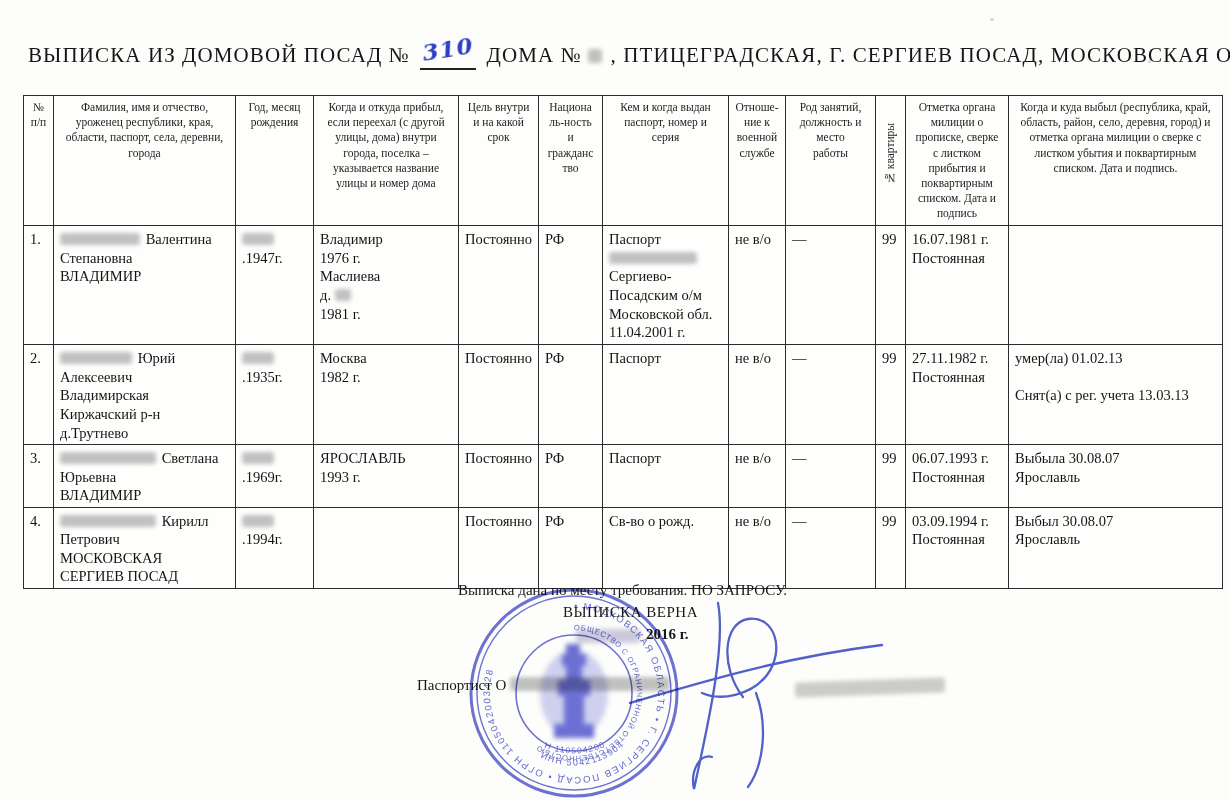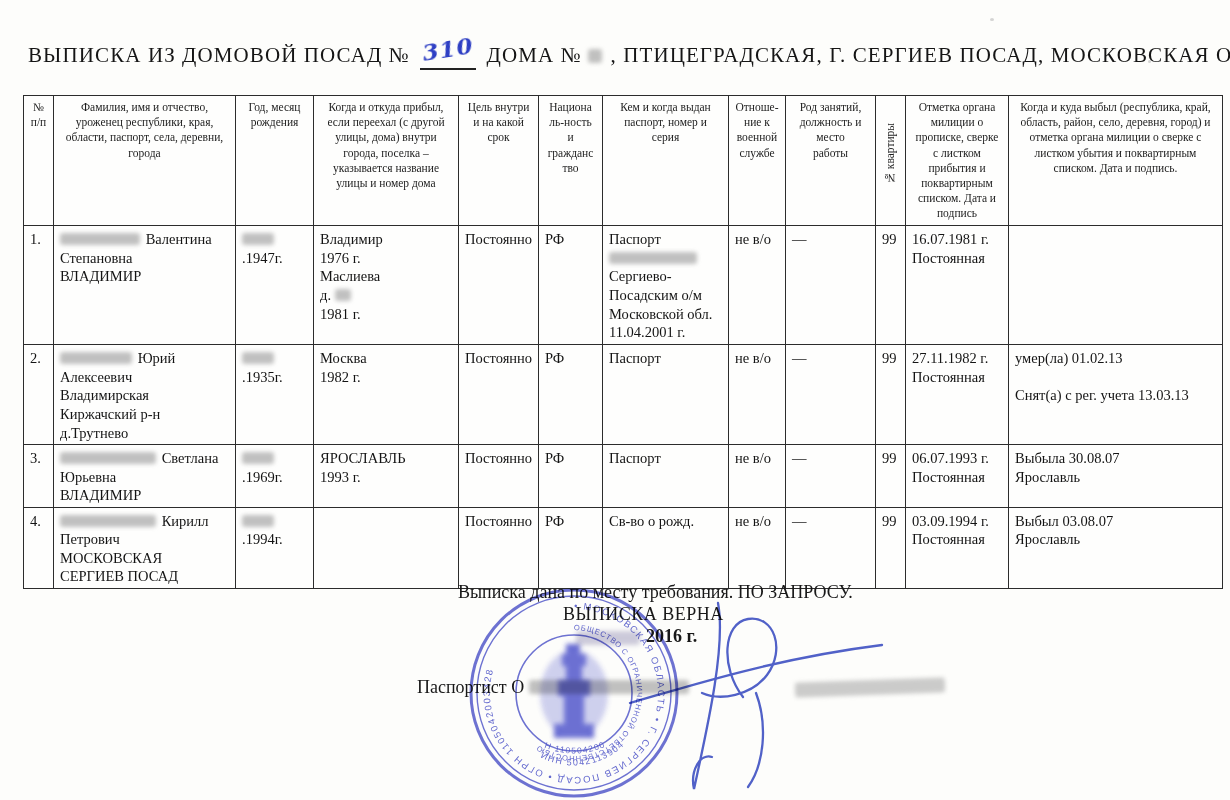--- a/index.html
+++ b/index.html
@@ -49,21 +49,21 @@
     font-size:14.5px;line-height:1.28;padding:4px 5px 2px 6px;
     white-space:pre-line;color:#141414;
   }
   th.vertical div{
     writing-mode:vertical-rl;transform:rotate(180deg);
     margin:6px auto 0;height:95px;font-size:11.5px;
   }
   td.c-num{padding-left:5px;}
   td.c-arr, td.c-mark{padding-left:10px;}
   
-  .foot-line{position:absolute;font-size:18px;color:#181818;white-space:nowrap;}
+  .foot-line{position:absolute;font-size:15px;color:#181818;white-space:nowrap;}
   #foot1{left:458px;top:582px;}
   #foot2{left:563px;top:604px;letter-spacing:.5px;}
   #foot3{left:576px;top:626px;font-weight:bold;}
   #foot4{left:417px;top:677px;}
   
   #stamp{
     position:absolute;left:463px;top:582px;width:222px;height:222px;
     mix-blend-mode:multiply;filter:blur(.5px);opacity:.92;
   }
   #signature{
@@ -235,21 +235,21 @@
         <td><span class="redact" style="width: 32px;"></span>.1994г.</td>
         <td class="c-arr"></td>
         <td>Постоянно</td>
         <td>РФ</td>
         <td>Св-во о рожд.</td>
         <td>не в/о</td>
         <td>—</td>
         <td>99</td>
         <td class="c-mark">03.09.1994 г.
 Постоянная</td>
-        <td>Выбыл 03.08.07
+        <td>Выбыл 30.08.07
 Ярославль</td>
       </tr>
     </tbody>
 </table>
 
 <div class="foot-line" id="foot1">Выписка дана по месту требования. ПО ЗАПРОСУ.</div>
 <div class="foot-line" id="foot2">ВЫПИСКА ВЕРНА</div>
 <div class="foot-line" id="foot3">
   <span class="date-smudge"></span><span>2016 г.</span>
 </div>

